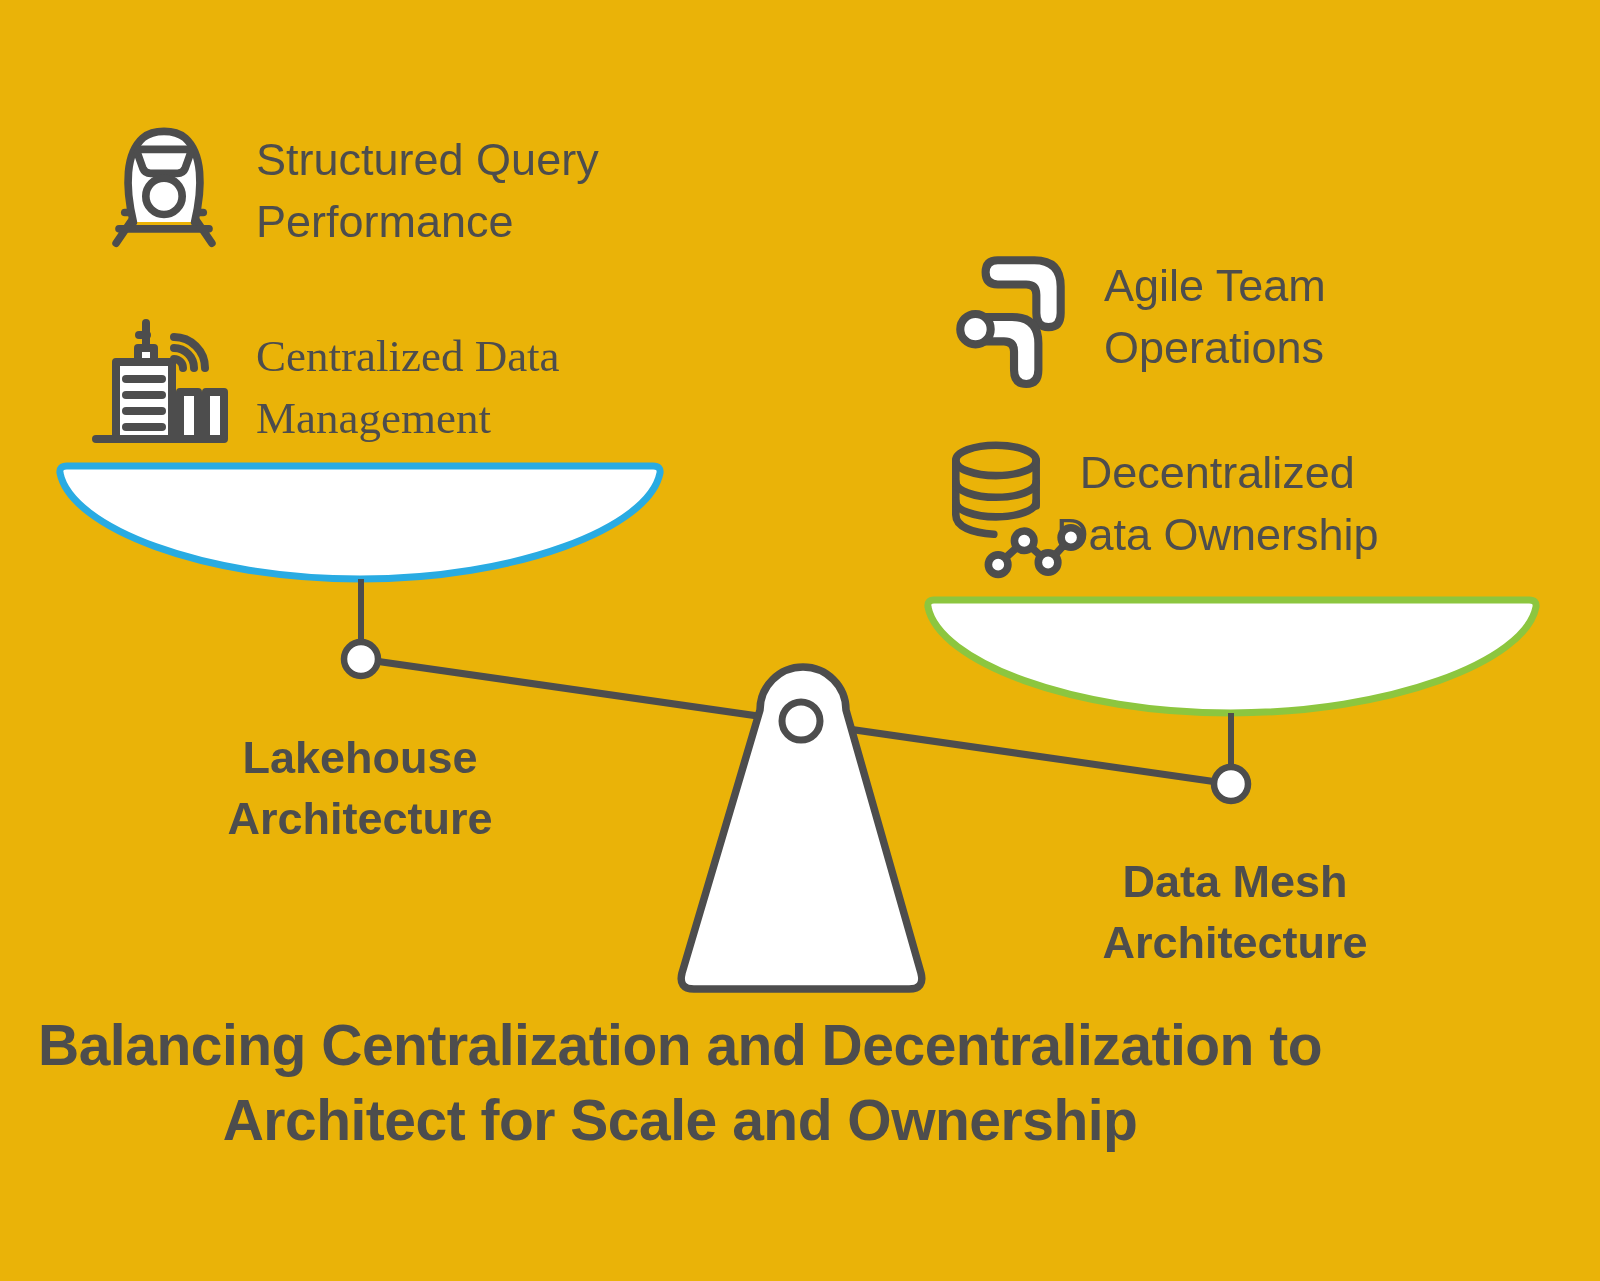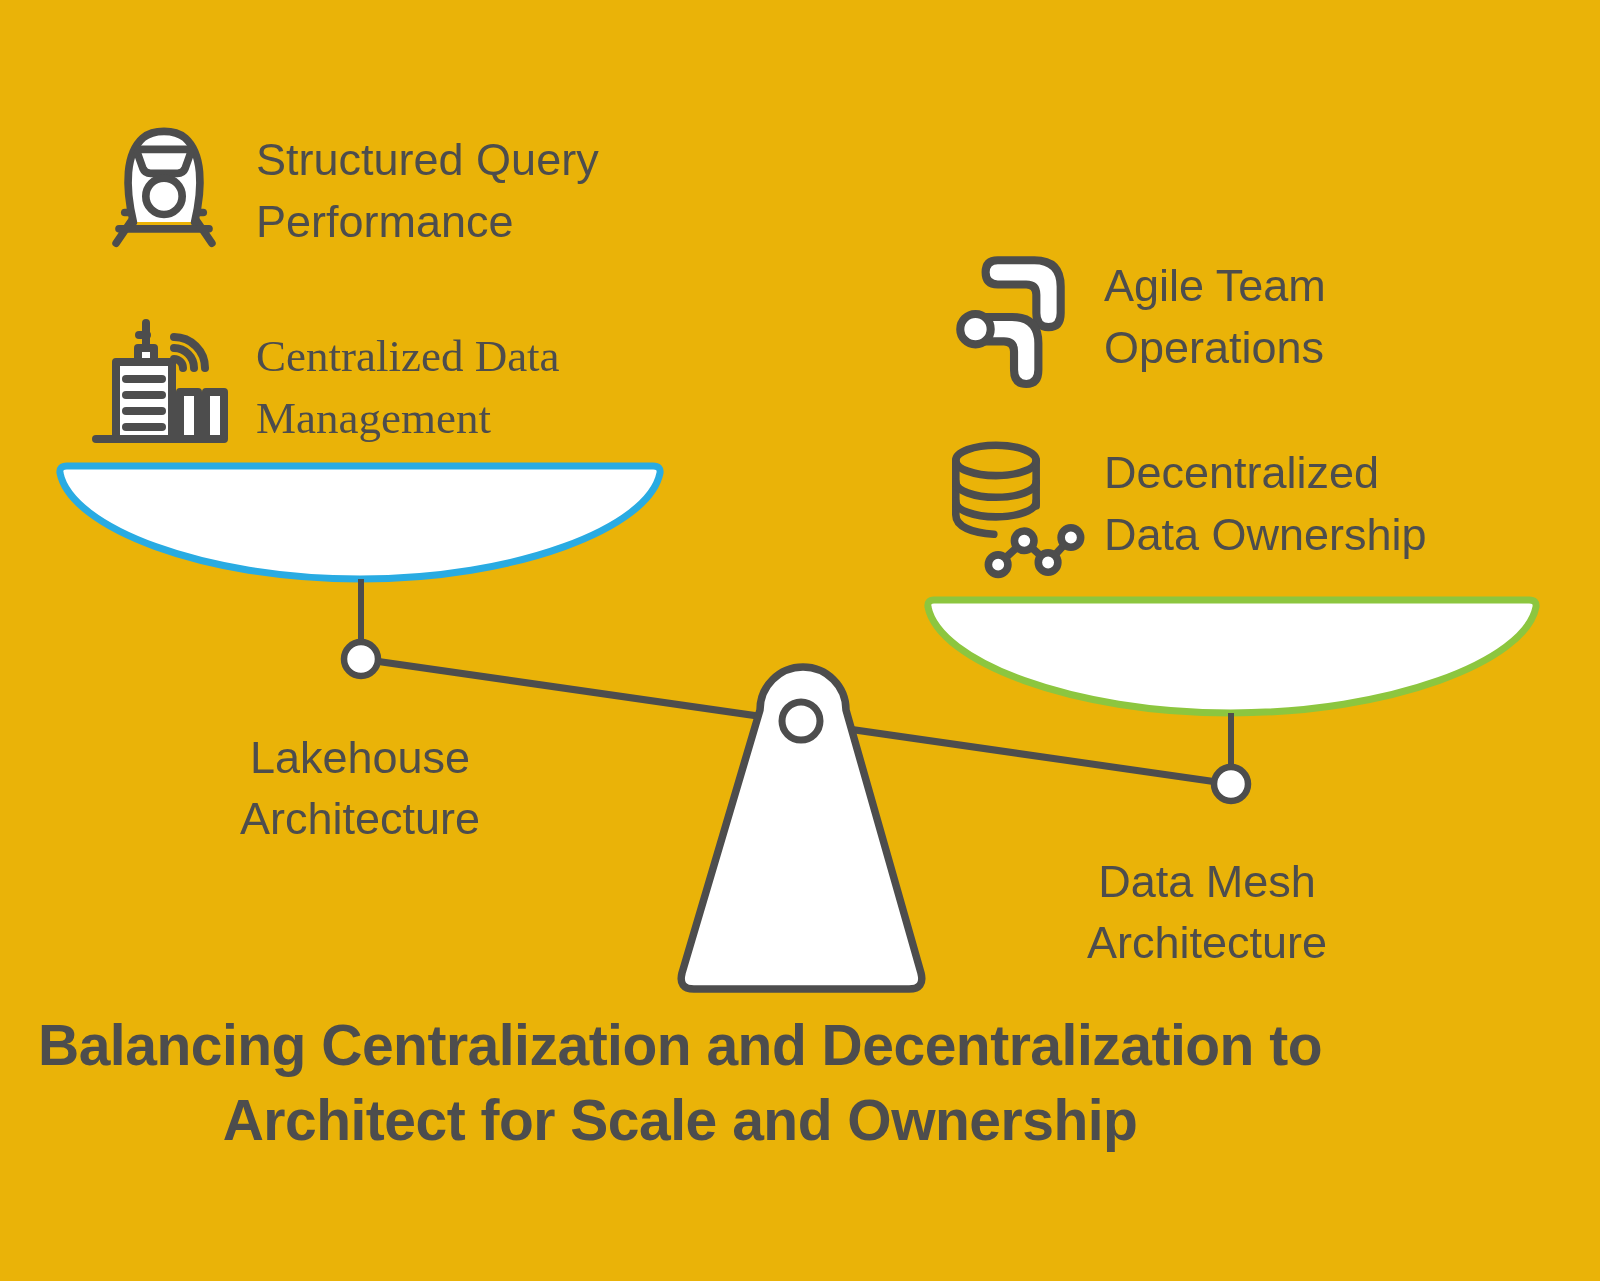--- a/index.html
+++ b/index.html
@@ -8,21 +8,21 @@
     font-family:"Liberation Sans", sans-serif;
   }
   .abs{position:absolute;}
   .item-label{
     position:absolute;
     font-size:45px;line-height:62px;font-weight:400;
     color:#4d4d4d;white-space:pre-line;
   }
   .pan-label{
     position:absolute;width:420px;text-align:center;
-    font-size:45px;line-height:61px;font-weight:400;
+    font-size:45px;line-height:61px;font-weight:700;
     color:#4d4d4d;white-space:pre-line;
   }
   .title{
     position:absolute;left:0;top:1008px;width:1360px;
     text-align:center;font-size:57px;line-height:75px;font-weight:700;
     letter-spacing:-0.5px;color:#4d4d4d;white-space:pre-line;
   }
   .icon{position:absolute;display:block;}
   .icon svg{display:block;width:100%;height:100%;}
 </style>
@@ -102,24 +102,24 @@
       <path d="M95,28 V70"></path>
       <path d="M21,48 A37,14 0 0 0 95,48"></path>
       <path d="M21,66 A37,14 0 0 0 95,66"></path>
       <path d="M60,124 L84,102 L106,122 L127,99"></path>
       <circle cx="60" cy="124" r="9" fill="#ffffff"></circle>
       <circle cx="84" cy="102" r="9" fill="#ffffff"></circle>
       <circle cx="106" cy="122" r="9" fill="#ffffff"></circle>
       <circle cx="127" cy="99" r="9" fill="#ffffff"></circle>
     </svg>
   </span>
-  <div class="item-label" style="left:1104px;top:442px;">Decentralized
+  <div class="item-label" style="left:1056px;top:442px;text-align:center;">Decentralized
 Data Ownership</div>
 
   <div class="pan-label" style="left:150px;top:727px;">Lakehouse
 Architecture</div>
-  <div class="pan-label" style="left:997px;top:851px;">Data Mesh
+  <div class="pan-label" style="left:1025px;top:851px;">Data Mesh
 Architecture</div>
 
   <div class="title">Balancing Centralization and Decentralization to
 Architect for Scale and Ownership</div>
 
 </div>
 
 </body></html>

